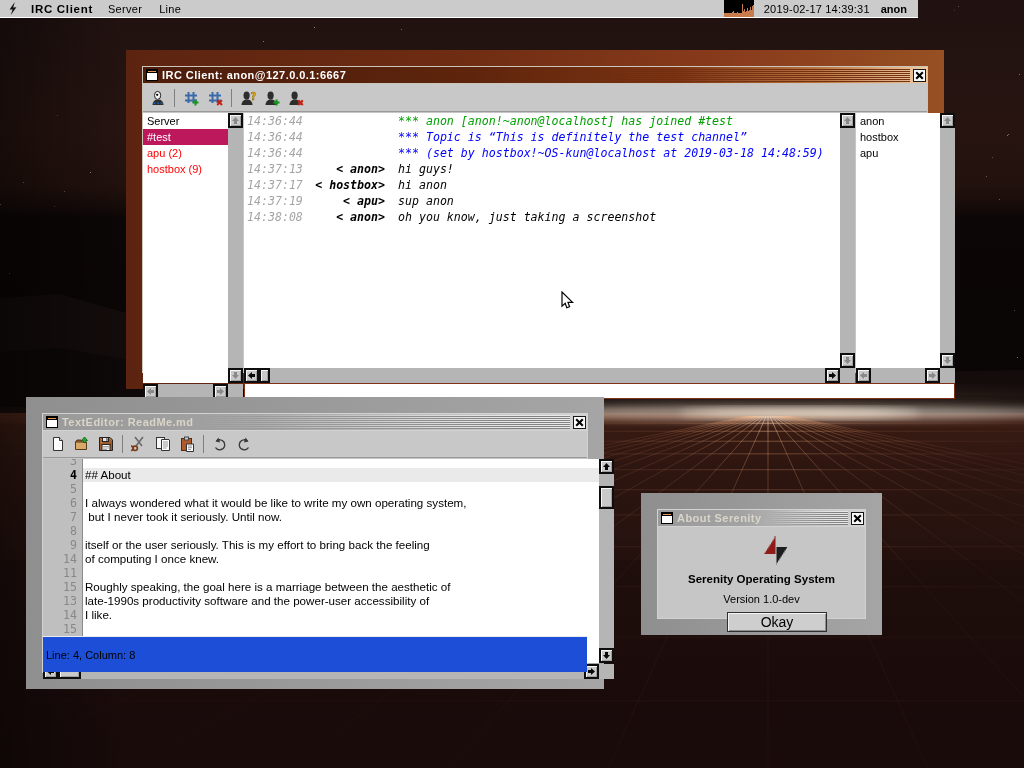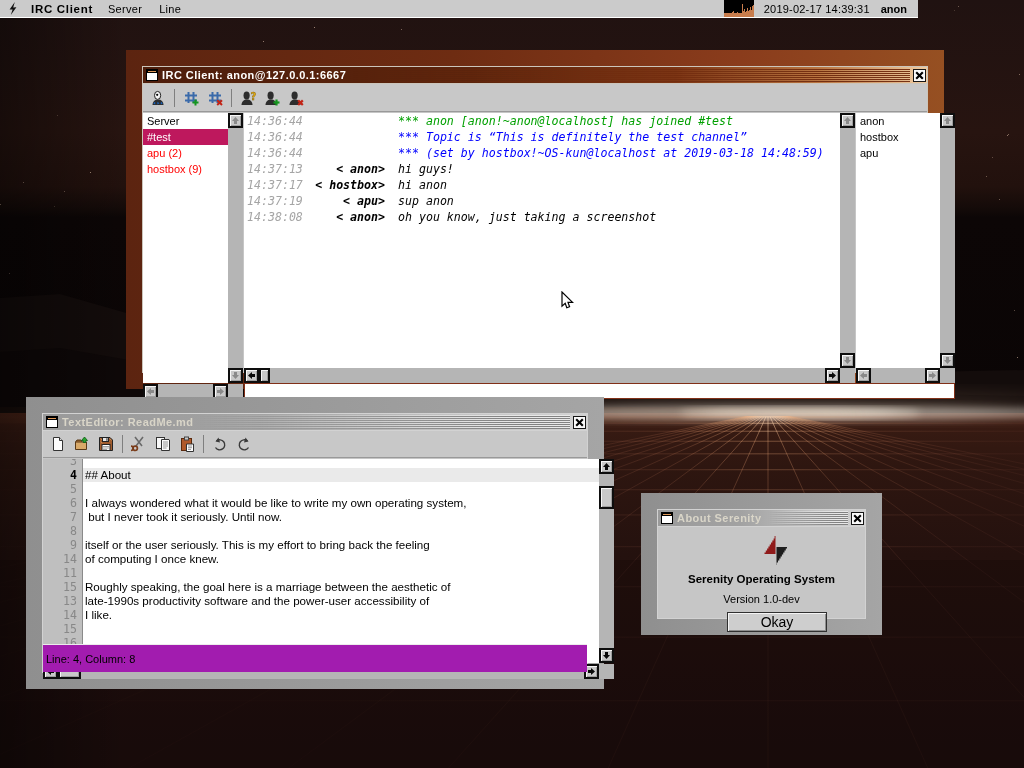--- a/index.html
+++ b/index.html
@@ -73,21 +73,21 @@
 
   
   .gutter { position:absolute; background:#bfbfbf; border-right:1px solid #8a8a8a; overflow:hidden;
     font-family:"DejaVu Sans Mono", monospace; font-size:11.6px; color:#888; }
   .gutter .ln { height:14px; line-height:14px; text-align:right; padding-right:5px; }
   .gutter .ln.current { color:#000; font-weight:bold; }
   .editor-pane { position:absolute; background:#fff; overflow:hidden;
     font-family:Liberation Sans, sans-serif; font-size:11.6px; color:#000; }
   .editor-pane .el { height:14px; line-height:14px; padding-left:2px; white-space:pre; }
   .editor-pane .el.current { background:#eaeaea; }
-  .statusbar { position:absolute; left:0; right:0; bottom:0; height:28px; background:#a21caf;
+  .statusbar { position:absolute; left:0; right:0; bottom:0; height:36px; background:#1d4ed8;
     border-top:1px solid #ececec; font-size:11px; color:#000; display:flex; align-items:center; padding-left:3px; }
 
   
   .about-body { text-align:center; }
   .about-product { font-size:11.5px; font-weight:bold; color:#000; position:absolute; left:0; right:0; top:46px; }
   .about-version { font-size:11px; color:#000; position:absolute; left:0; right:0; top:66px; }
   .about-btn { position:absolute; left:69px; top:85px; width:100px; height:20px; background:#cecece;
     border:1px solid #303030; box-shadow:inset 1px 1px 0 #f4f4f4, inset -1px -1px 0 #8d8d8d;
     font-size:14px; color:#000; display:flex; align-items:center; justify-content:center; }
   .about-logo { position:absolute; left:105px; top:8px; }

